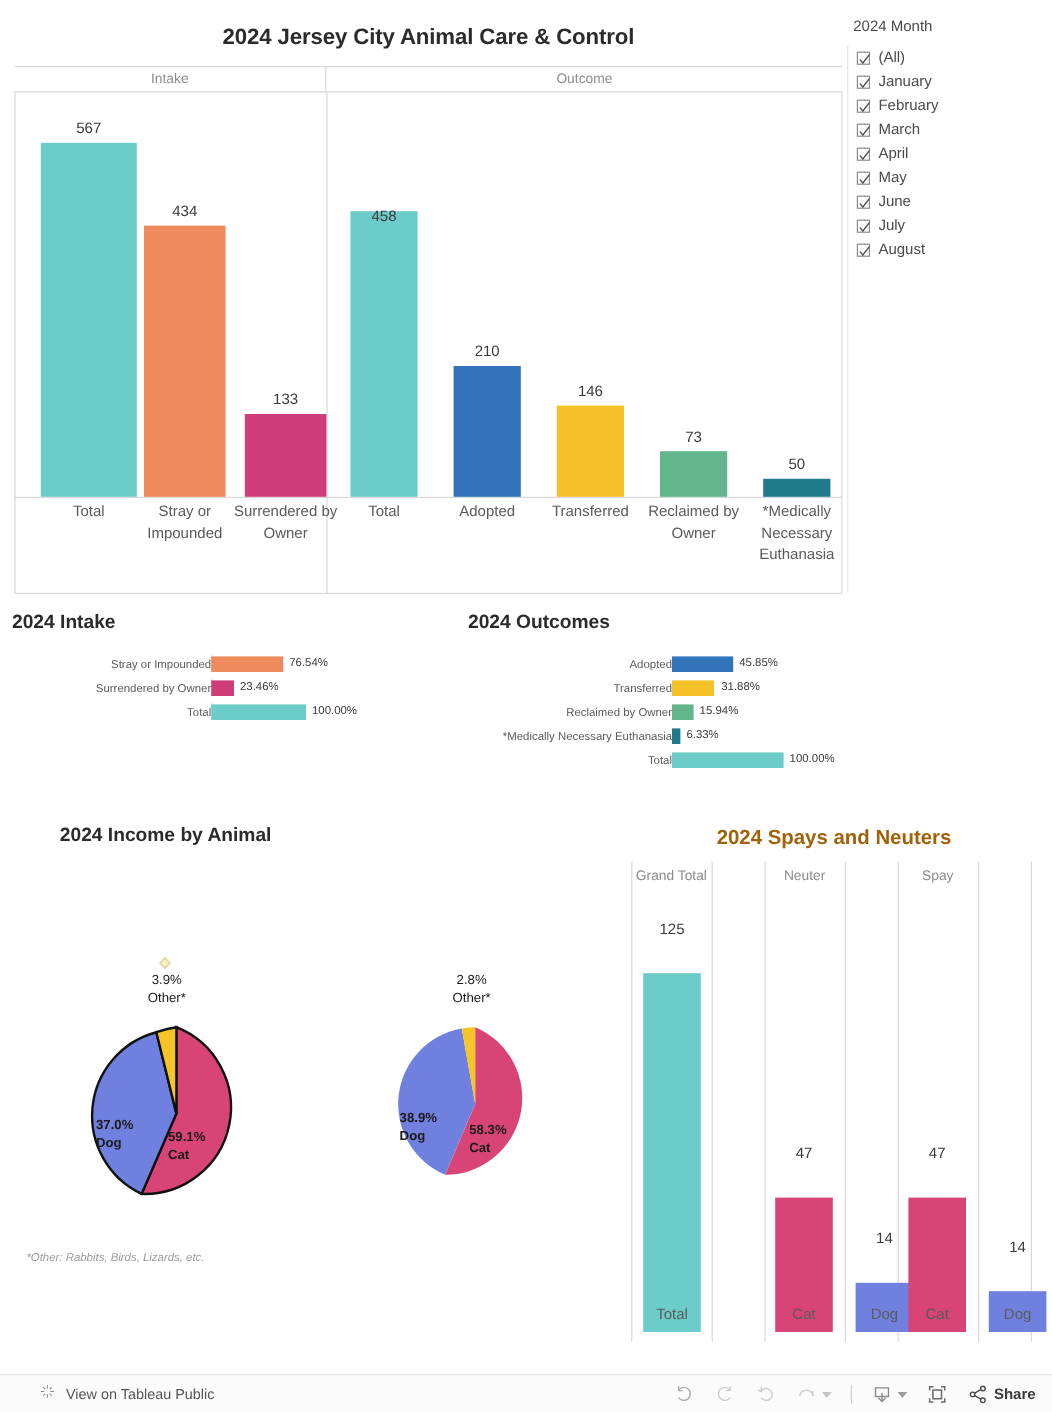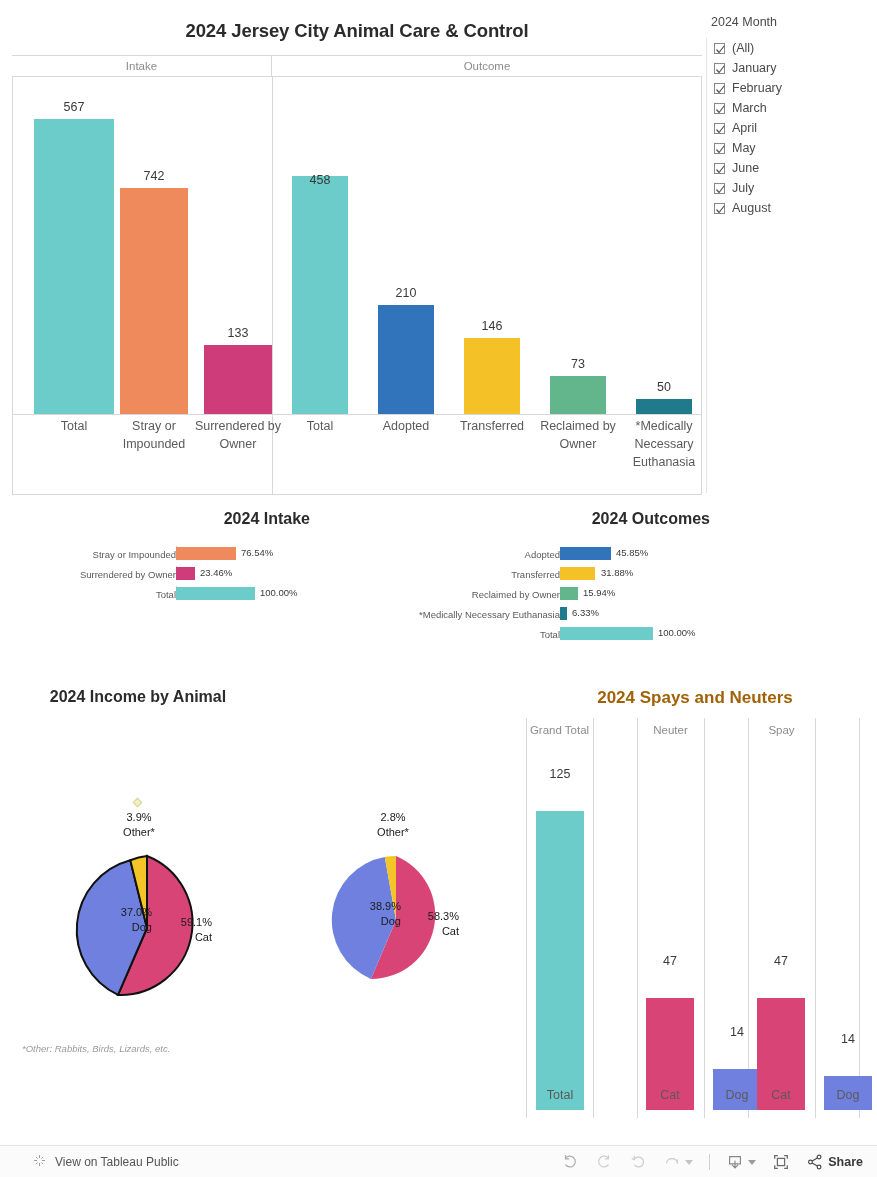--- a/index.html
+++ b/index.html
@@ -48,34 +48,34 @@
   .cb { width: 11px; height: 11px; border: 1px solid #8a8a8a; background: #fff;
         position: relative; margin-right: 7px; flex: none; }
   .cb svg { position: absolute; left: 0; top: 0; }
   .f-lbl { font-size: 12.5px; color: #4a4a4a; }
   .filter-note { position: absolute; left: 8px; top: 425px; width: 152px;
                  font-size: 10px; font-style: italic; color: #9b9b9b; line-height: 14px; }
   .filter-leftline { position:absolute; left:0; top:28px; height:455px; width:1px; background:#e3e3e3; }
 
   
   .pct-block { position: absolute; }
-  .pct-title { text-align: right; font-size: 16px; font-weight: bold; color: #2b2b2b; }
+  .pct-title { text-align: left; font-size: 16px; font-weight: bold; color: #2b2b2b; }
   .pct-row { position: relative; height: 20px; }
   .pct-lbl { position: absolute; right: 0; top: 0; font-size: 9.5px; color: #5a5a5a;
              line-height: 14px; white-space: nowrap; }
   .pct-bar { position: absolute; top: 1px; height: 13px; }
   .pct-num { position: absolute; top: 0px; font-size: 9.5px; color: #3a3a3a; line-height: 14px; white-space: nowrap; }
   .pct-tick { position:absolute; top:0; width:1px; height:3px; background:#cfcfcf; }
 
   
   .pie-block { position: absolute; }
   .pie-title { text-align: center; font-size: 16px; font-weight: bold; color: #2b2b2b; }
   .pie-wrap { position: relative; }
-  .pie-lbl { position: absolute; text-align: right; font-size: 11px; color: #1a1a1a;
-             line-height: 15px; font-weight: normal; }
+  .pie-lbl { position: absolute; text-align: left; font-size: 11px; color: #1a1a1a;
+             line-height: 15px; font-weight: bold; margin-top: 26px; }
   .pie-out-lbl { position: absolute; text-align: center; font-size: 11px; color: #1a1a1a; line-height: 15px; }
   .diamond { position: absolute; width: 7px; height: 7px; background: #f2efbe;
              border: 1px solid #d9d39a; transform: rotate(45deg); }
   .foot-note { position: absolute; font-size: 9.5px; font-style: italic; color: #9b9b9b; }
 
   
   .sn-block { position: absolute; left: 520px; top: 688px; width: 350px; height: 455px; }
   .sn-title { position: absolute; left: 0; top: 0; width: 350px; text-align: center;
               font-size: 17px; font-weight: bold; color: #a16207; }
   .sn-plot { position: absolute; left: 6px; top: 30px; width: 344px; height: 425px; }
@@ -118,21 +118,21 @@
       <div class="right-edge"></div>
       <div class="bot-edge"></div>
       <div class="panel-sep" style="left:260px;"></div>
       <div class="axis-line"></div>
 
       <div class="bar" style="left:22px; width:80px; height:295px; bottom:81px; background:#6BCCCA;"></div>
       <div class="bar-val" style="left:22px; width:80px; top:23px;">567</div>
       <div class="bar-lbl" style="left:15px; width:94px;">Total</div>
 
       <div class="bar" style="left:108px; width:68px; height:226px; bottom:81px; background:#EF8A5C;"></div>
-      <div class="bar-val" style="left:108px; width:68px; top:92px;">742</div>
+      <div class="bar-val" style="left:108px; width:68px; top:92px;">434</div>
       <div class="bar-lbl" style="left:100px; width:84px;">Stray or Impounded</div>
 
       <div class="bar" style="left:192px; width:68px; height:69px; bottom:81px; background:#CE3D79;"></div>
       <div class="bar-val" style="left:192px; width:68px; top:249px;">133</div>
       <div class="bar-lbl" style="left:182px; width:88px;">Surrendered by Owner</div>
 
       <div class="bar" style="left:280px; width:56px; height:238px; bottom:81px; background:#6BCCCA;"></div>
       <div class="bar-val" style="left:276px; width:64px; top:96px;">458</div>
       <div class="bar-lbl" style="left:272px; width:72px;">Total</div>
 

